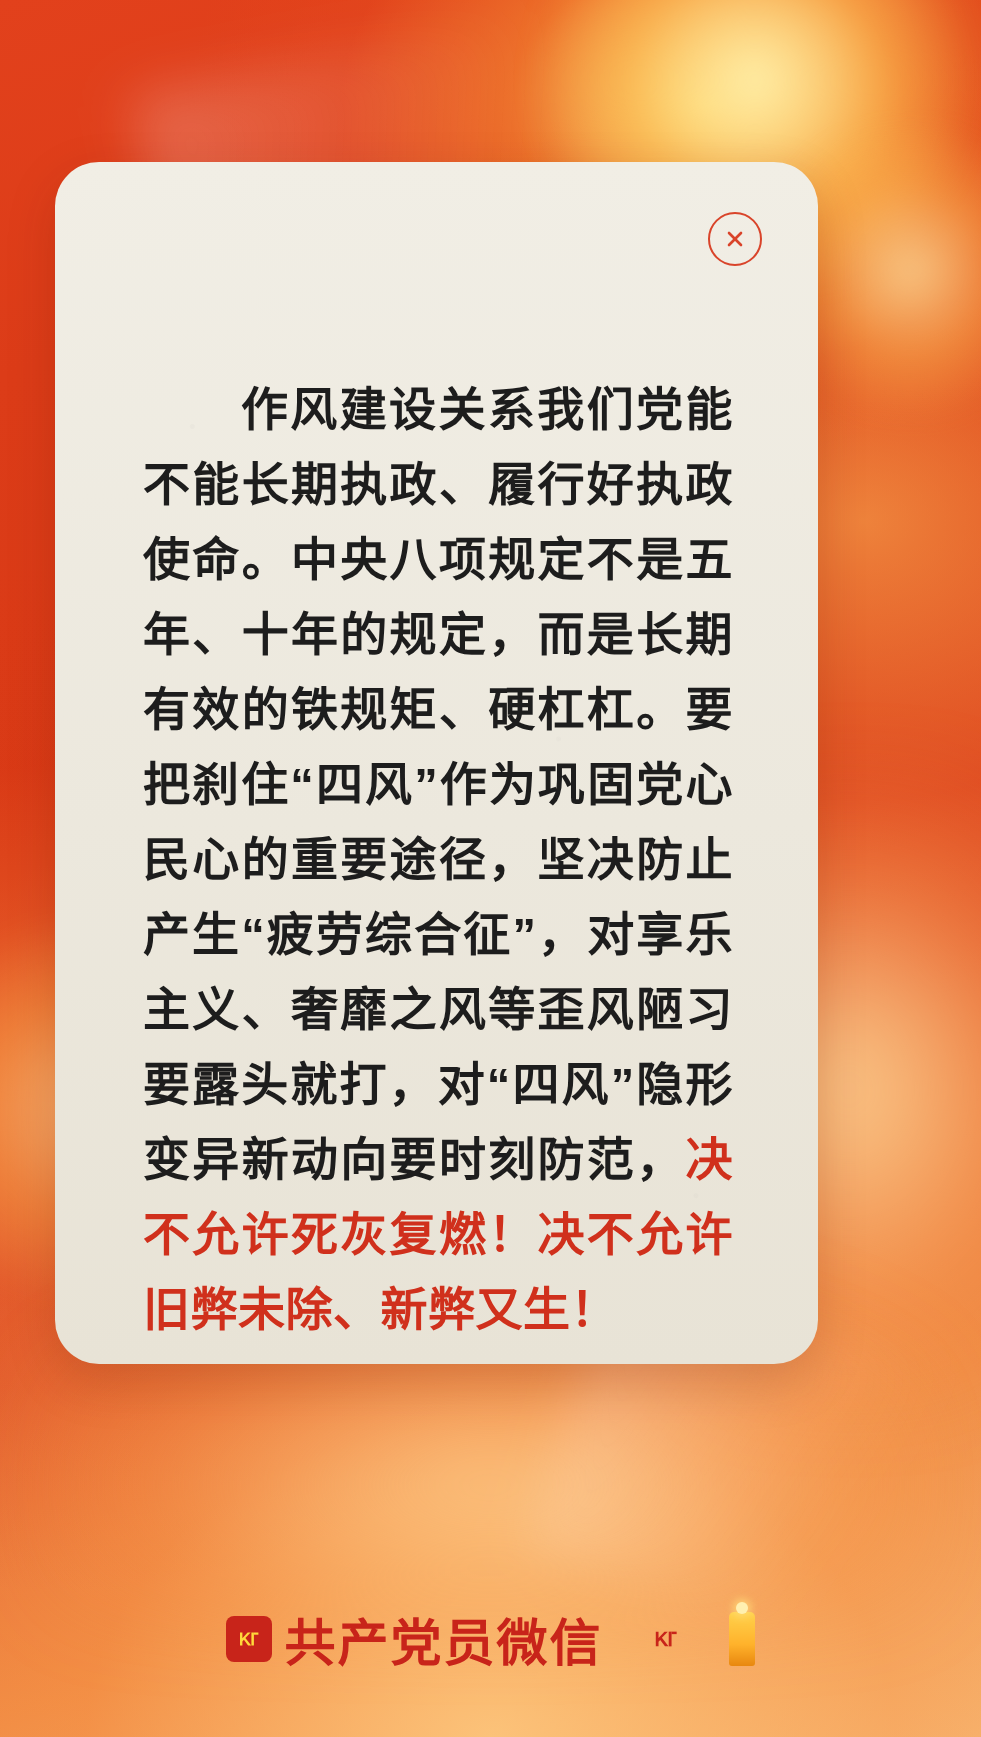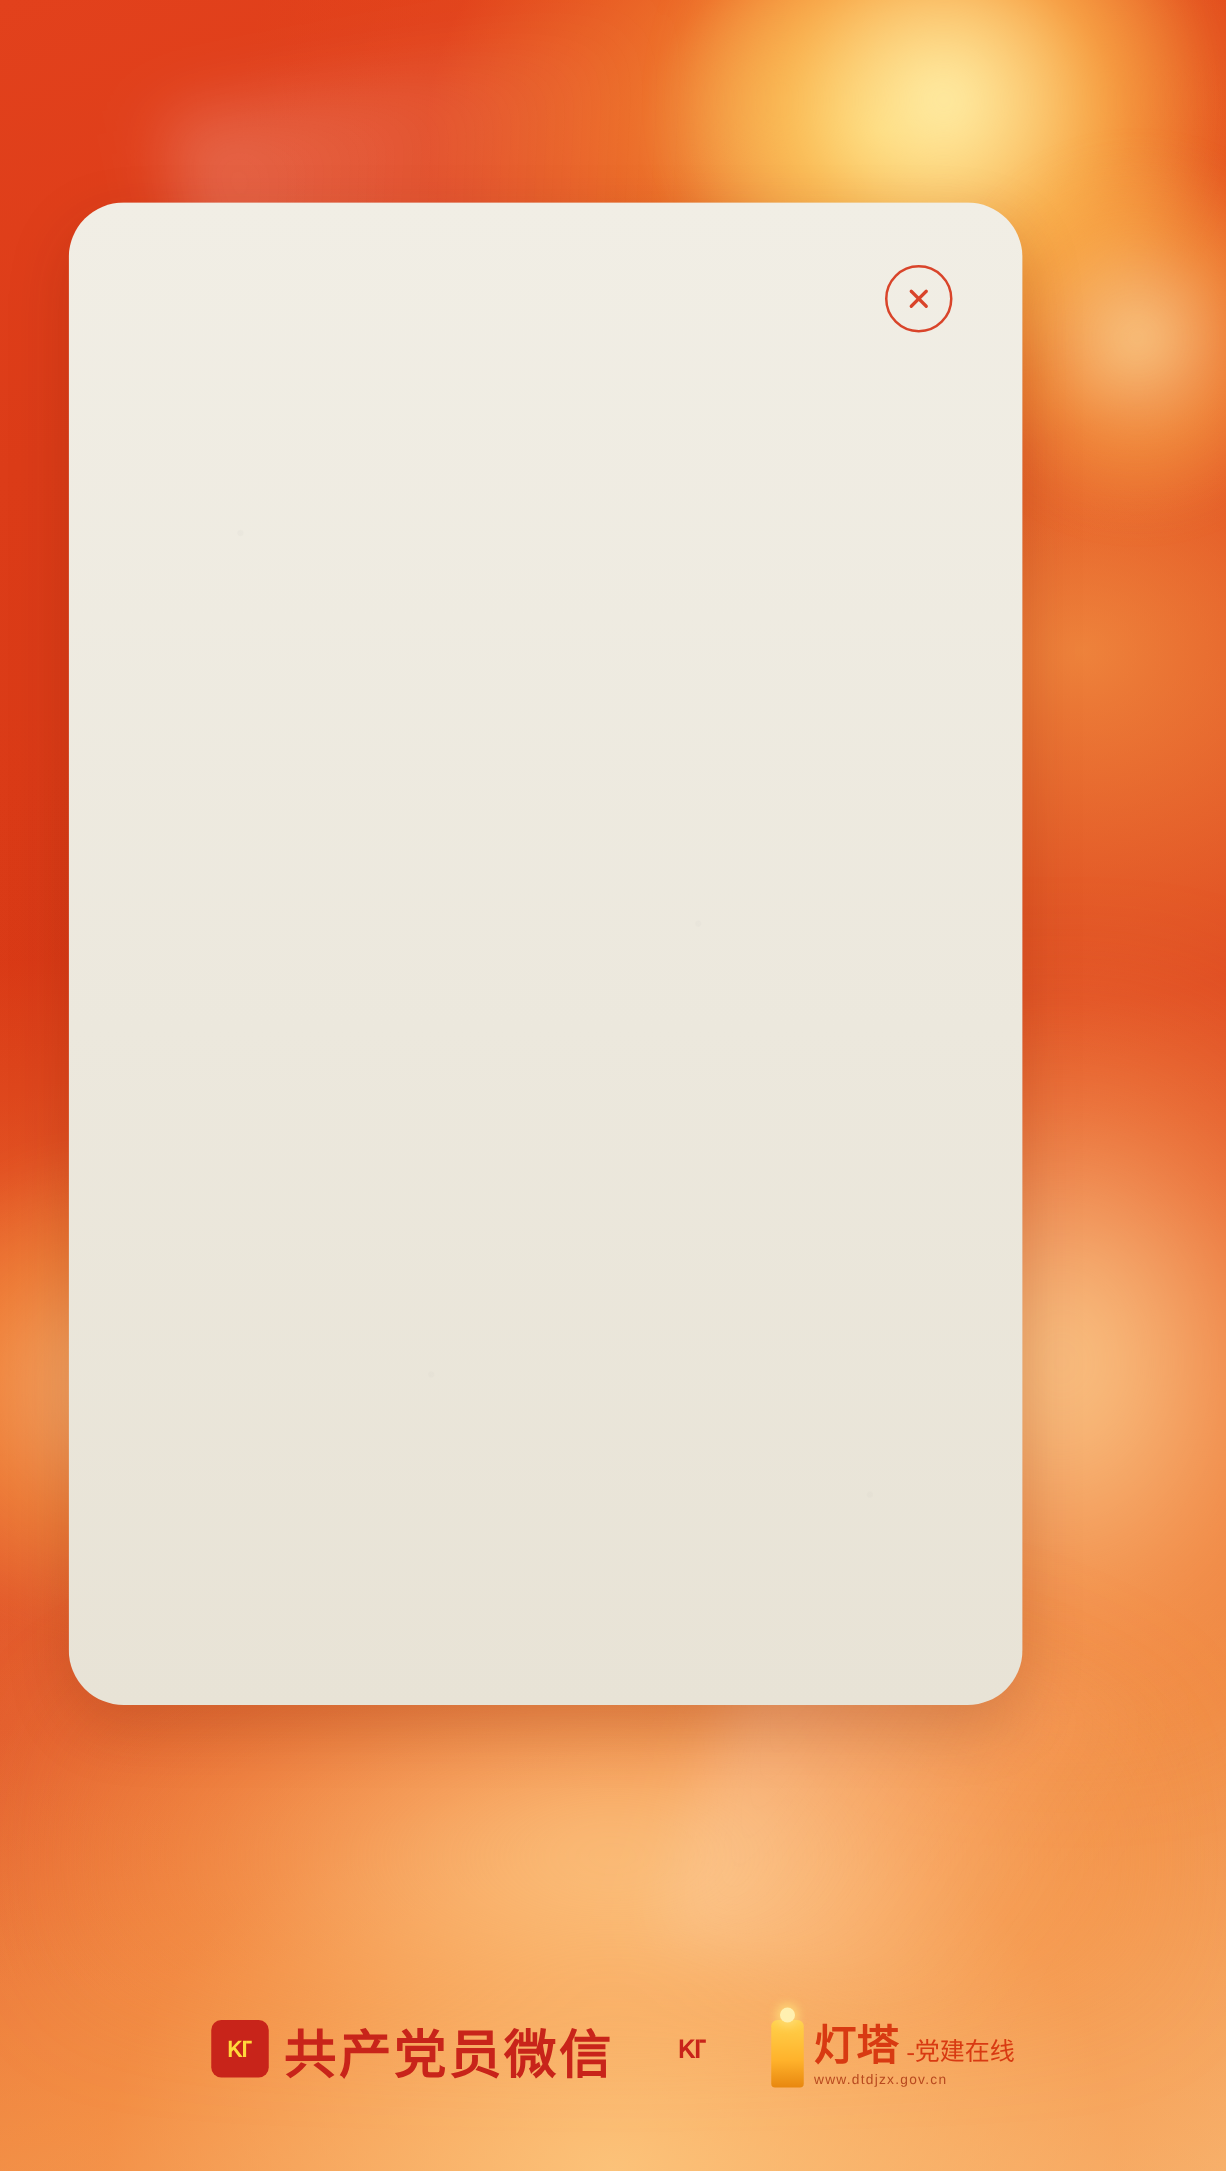--- a/index.html
+++ b/index.html
@@ -136,21 +136,21 @@
   .emblem-badge {
     width: 46px;
     height: 46px;
     border-radius: 8px;
     background: #c8241a;
     display: flex;
     align-items: center;
     justify-content: center;
   }
   .brand-text {
-    font-size: 42px;
+    font-size: 51px;
     font-weight: 700;
     color: #c8241a;
     letter-spacing: 2px;
     font-family: "Liberation Serif", "DejaVu Serif", serif;
   }
   .emblem-small {
     width: 34px;
     height: 34px;
     display: flex;
     align-items: center;
@@ -214,20 +214,23 @@
 
   <div class="card">
 
     <div class="close-btn">
       <svg width="26" height="26" viewBox="0 0 26 26" aria-hidden="true">
         <line x1="7" y1="7" x2="19" y2="19" stroke="#d9442a" stroke-width="2.6" stroke-linecap="round"></line>
         <line x1="19" y1="7" x2="7" y2="19" stroke="#d9442a" stroke-width="2.6" stroke-linecap="round"></line>
       </svg>
     </div>
 
+    <div class="quote">
+      <span class="indent"></span><span>作风建设关系我们党能不能长期执政、履行好执政使命。中央八项规定不是五年、十年的规定，而是长期有效的铁规矩、硬杠杠。要把刹住“四风”作为巩固党心民心的重要途径，坚决防止产生“疲劳综合征”，对享乐主义、奢靡之风等歪风陋习要露头就打，对“四风”隐形变异新动向要时刻防范，</span><span class="hl">决不允许死灰复燃！决不允许旧弊未除、新弊又生</span><span class="hl">！</span>
+    </div>
 
 
   </div>
 
   <div class="footer">
 
     <div class="brand">
       <span class="emblem-badge">
         <svg width="30" height="30" viewBox="0 0 30 30" aria-hidden="true">
           <g fill="#ffd93b">
@@ -245,24 +248,17 @@
         <g fill="#c8241a">
           <path d="M6 21.5 L6 8.5 L8.4 8.5 L8.4 14.2 L13.6 8.5 L16.6 8.5 L11.4 14.0 L17.2 21.5 L14.1 21.5 L9.9 15.8 L8.4 17.4 L8.4 21.5 Z"></path>
           <path d="M17.4 8.5 L19.9 8.5 L19.9 21.5 L17.4 21.5 Z"></path>
           <path d="M19.9 8.5 L24.4 8.5 L24.4 10.7 L19.9 10.7 Z"></path>
         </g>
       </svg>
     </div>
 
     <div class="beacon">
       <span class="tower"></span>
-      <div class="beacon-col">
-        <div class="beacon-labels">
-          <span class="beacon-main">灯塔</span>
-          <span class="beacon-sub">-党建在线</span>
-        </div>
-        <span class="beacon-url">www.dtdjzx.gov.cn</span>
-      </div>
     </div>
 
   </div>
 
 </div>
 
 </body></html>

